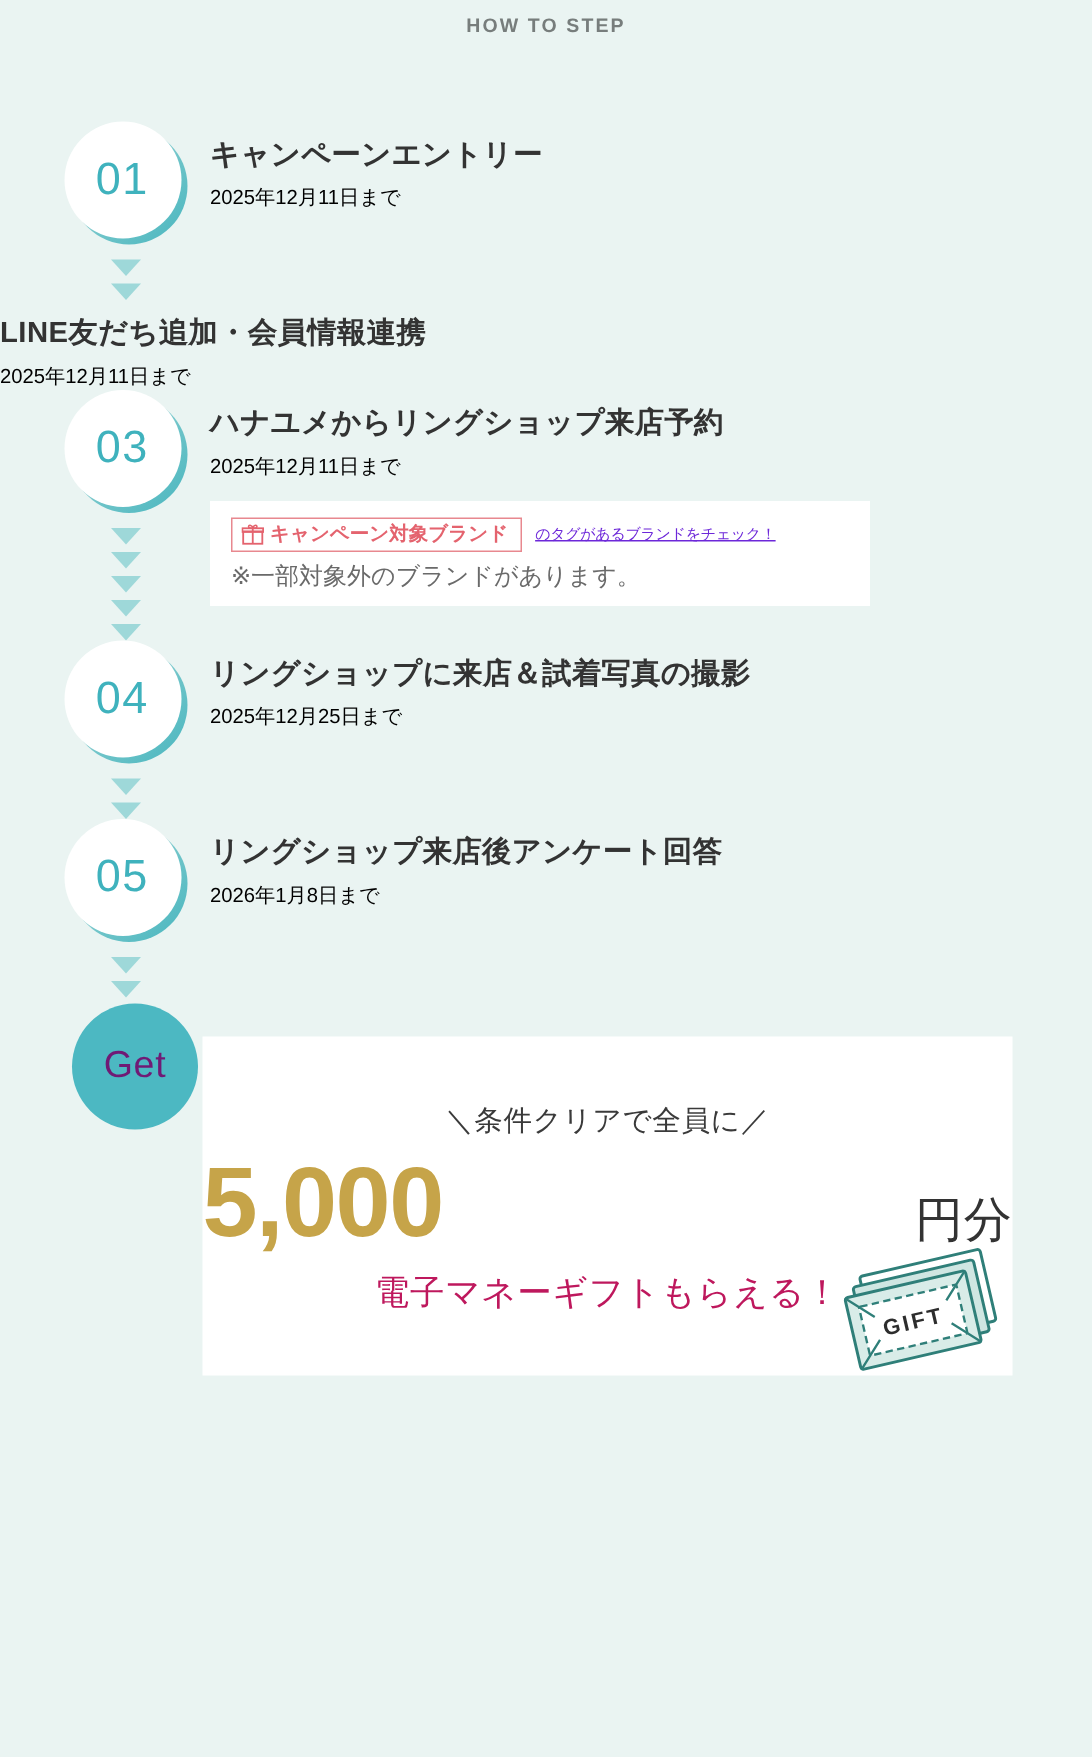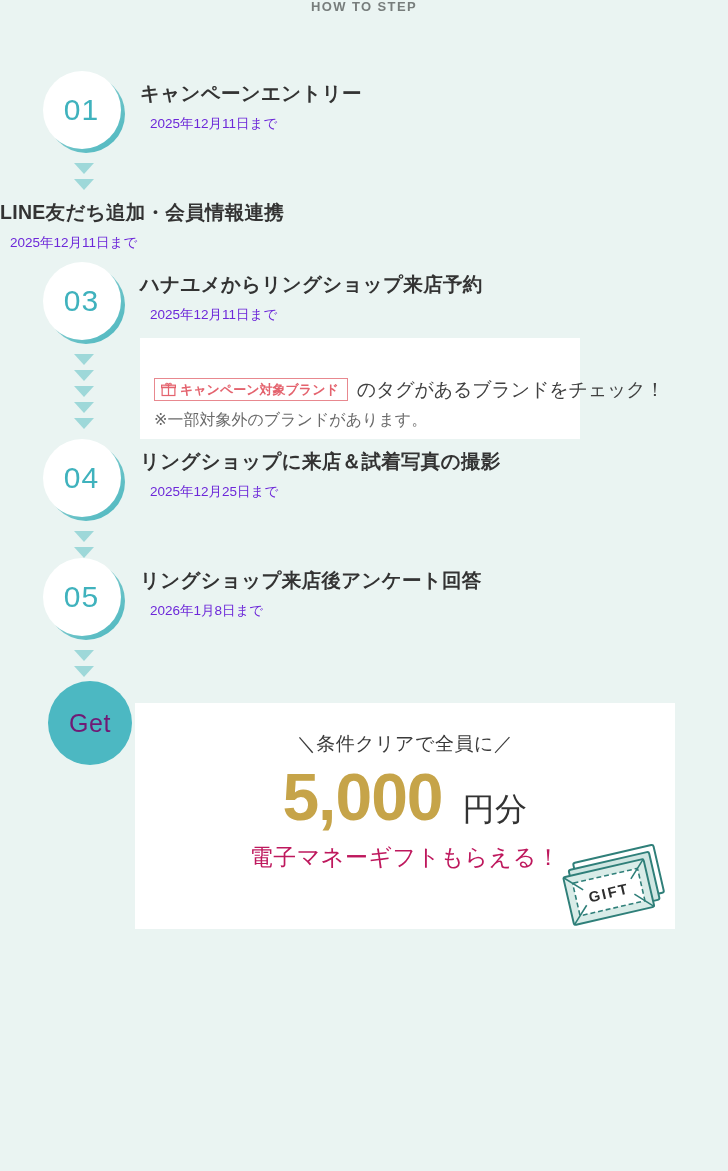--- a/index.html
+++ b/index.html
@@ -14,20 +14,21 @@
     background: #eaf4f2;
     font-family: "Liberation Sans", "DejaVu Sans", sans-serif;
     color: #333333;
     overflow: hidden;
     position: relative;
   }
 
   
   .header {
     text-align: center;
+    padding-top: 10px;
   }
   .eyebrow {
     font-size: 13px;
     letter-spacing: 1.4px;
     color: #777d7c;
     font-weight: 700;
     margin: 0 0 6px 0;
     line-height: 1;
   }
   .page-title {
@@ -116,56 +117,56 @@
   .step-title {
     font-size: 19.5px;
     font-weight: 700;
     color: #333333;
     margin: 0 0 8px 0;
     letter-spacing: 0.3px;
     line-height: 1.25;
   }
   .step-date {
     font-size: 13.5px;
-    color: #6d28d9;
-    margin: 10px;
+    color: #000000;
+    margin: 0;
     line-height: 1.3;
   }
 
   
   .note-box {
     background: #ffffff;
     margin-top: 14px;
     padding: 11px 14px 10px 14px;
     width: 440px;
   }
   .note-row {
     display: flex;
     align-items: center;
     gap: 9px;
-    margin-top: 28px;
   }
   .brand-tag {
     display: inline-flex;
     align-items: center;
     gap: 4px;
     border: 1px solid #e8888f;
     padding: 3px 8px 3px 6px;
     color: #e4636e;
     font-size: 13px;
     font-weight: 700;
     white-space: nowrap;
     line-height: 1.1;
   }
   .gift-tag-icon { flex: 0 0 15px; display: block; }
   .note-text {
-    font-size: 19px;
-    color: #404040;
+    font-size: 10px;
+    color: #6d28d9;
     white-space: nowrap;
     letter-spacing: -0.2px;
+    text-decoration: underline;
   }
   .note-sub {
     font-size: 16px;
     color: #6a6a6a;
     margin-top: 7px;
     line-height: 1.2;
   }
 
   
   .reward-section {
@@ -194,34 +195,34 @@
     align-items: center;
     justify-content: center;
     font-size: 25px;
     letter-spacing: 0.5px;
     z-index: 3;
   }
   .reward-inner {
     position: relative;
     z-index: 2;
     text-align: center;
-    padding-top: 30px;
+    padding-top: 46px;
   }
   .reward-lead {
     font-size: 19px;
     color: #3a3a3a;
     margin: 0;
     letter-spacing: 0.5px;
     line-height: 1.2;
   }
   .reward-amount-row {
     margin-top: 8px;
     display: flex;
     align-items: baseline;
-    justify-content: center;
+    justify-content: space-between;
     gap: 20px;
   }
   .reward-amount {
     font-size: 66px;
     font-weight: 700;
     color: #c6a449;
     letter-spacing: -1px;
     line-height: 1;
   }
   .reward-unit {

